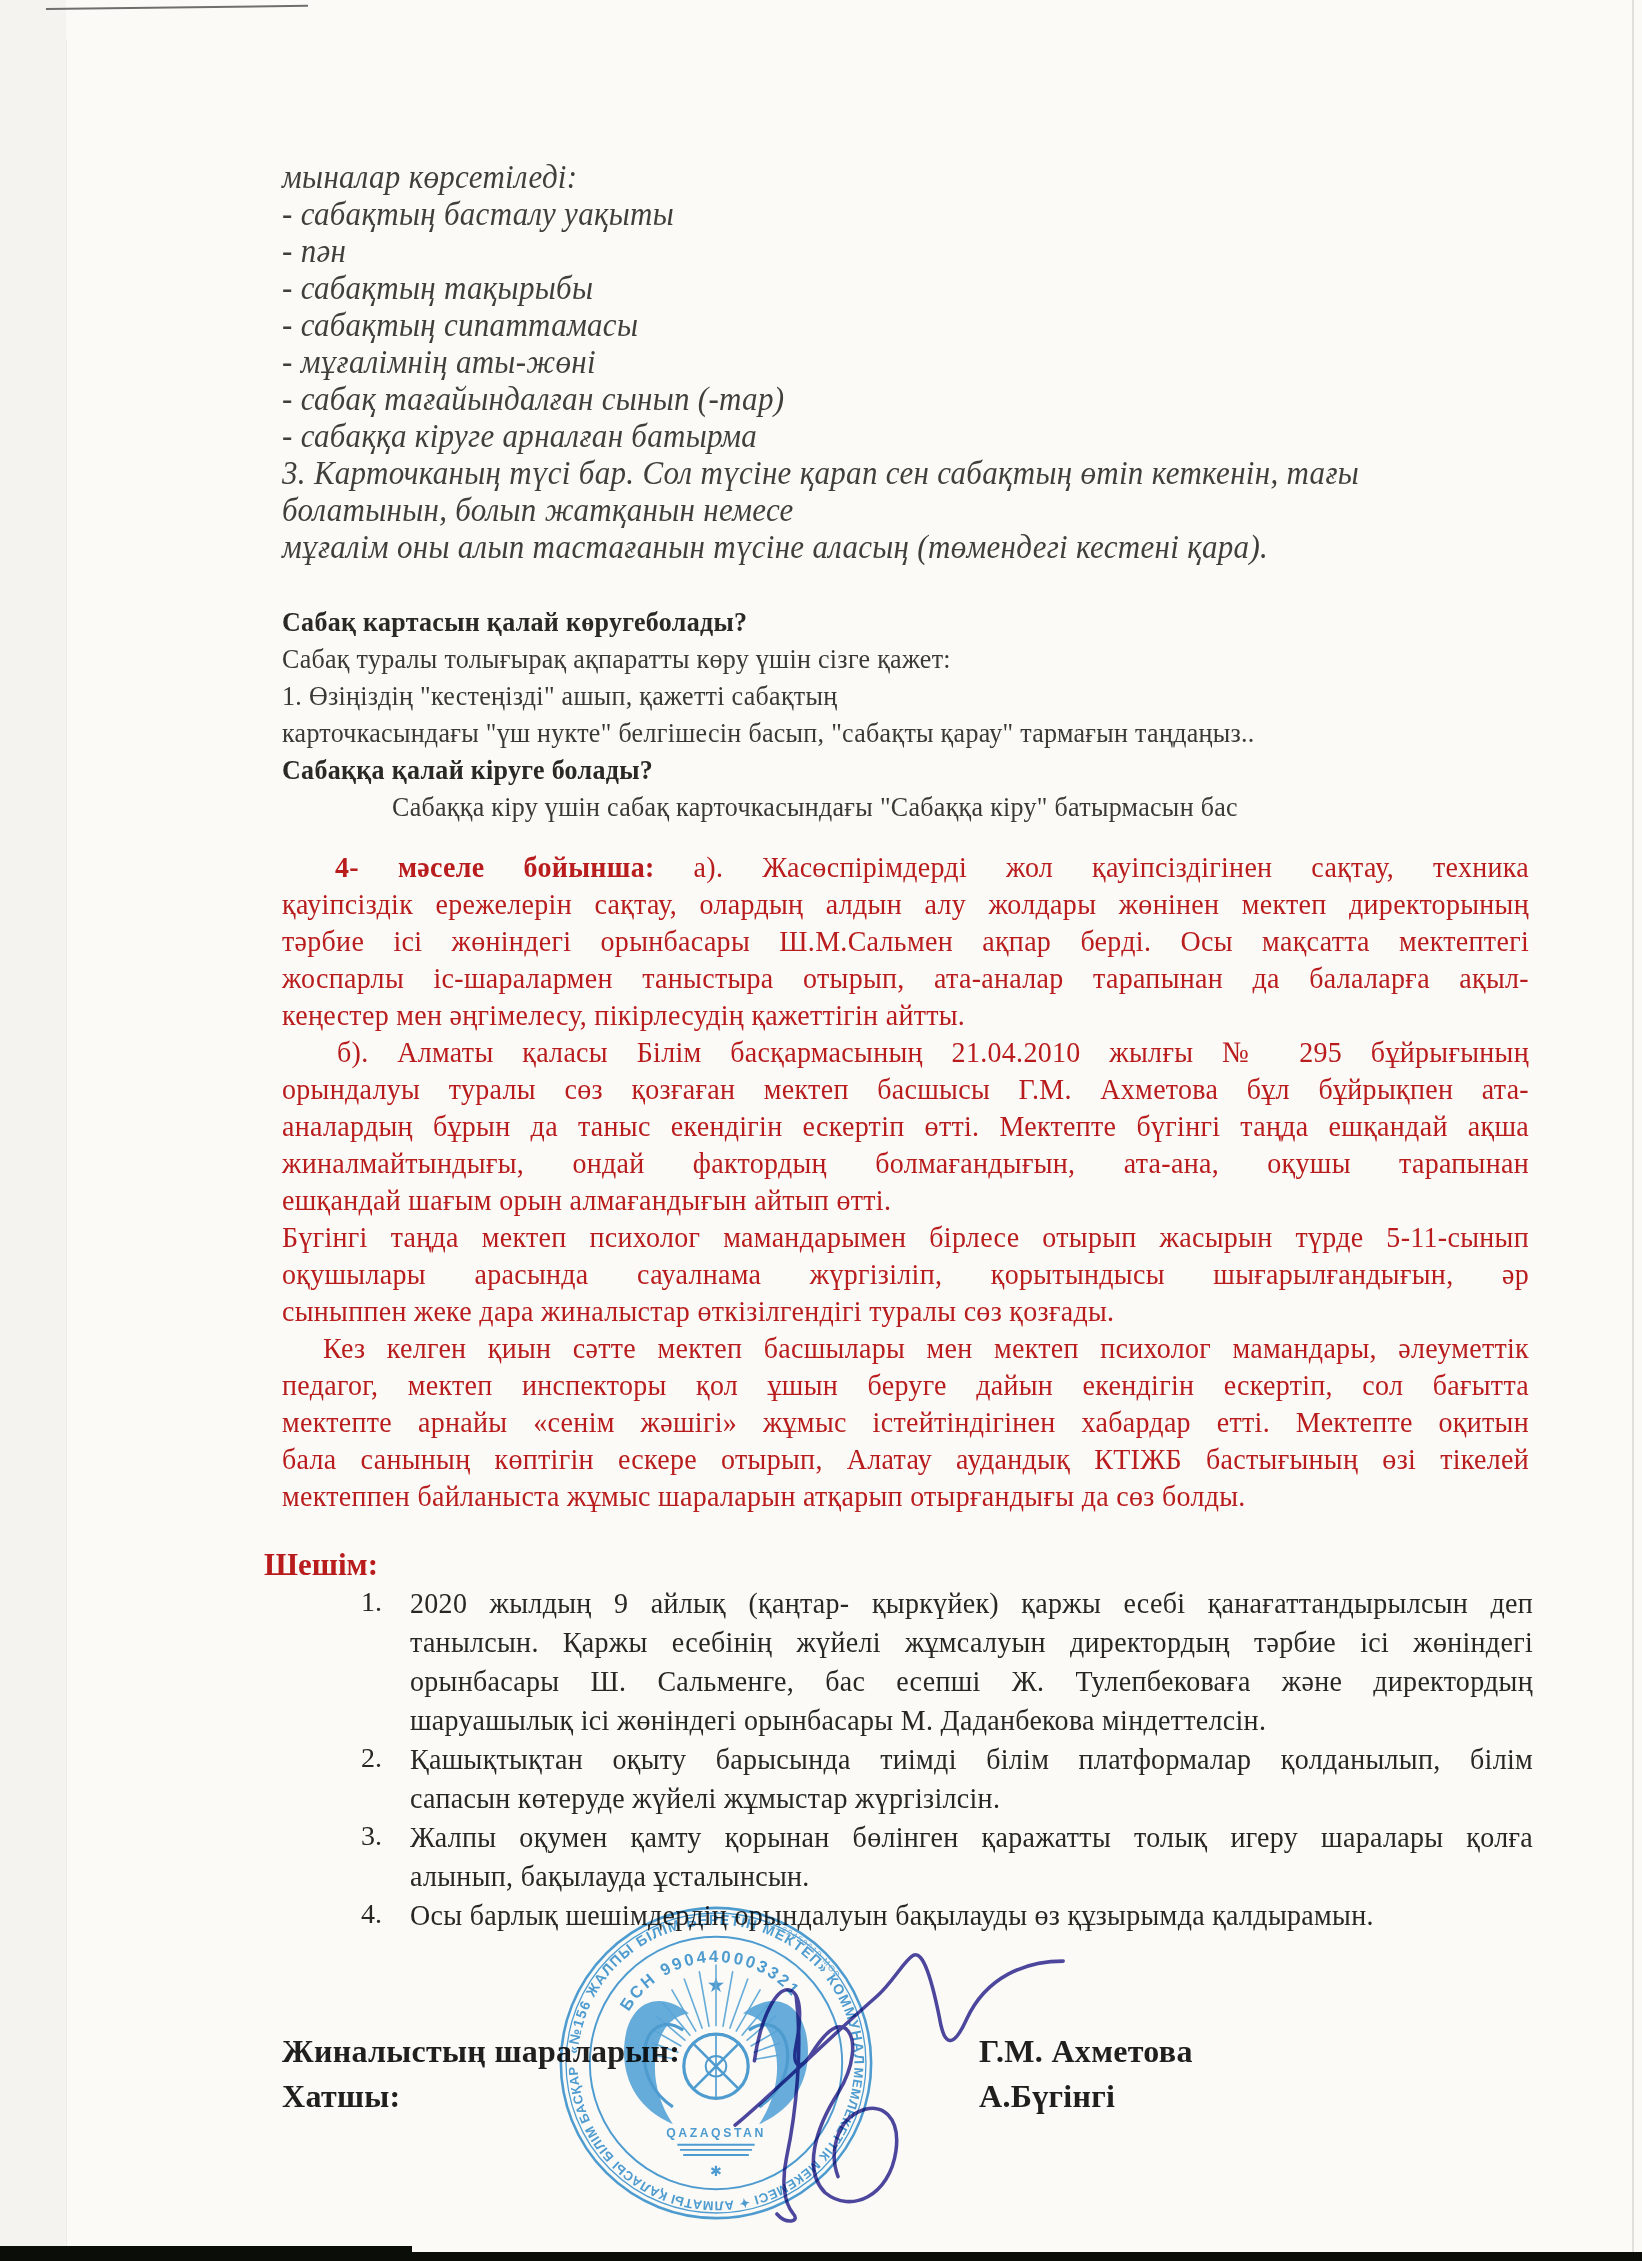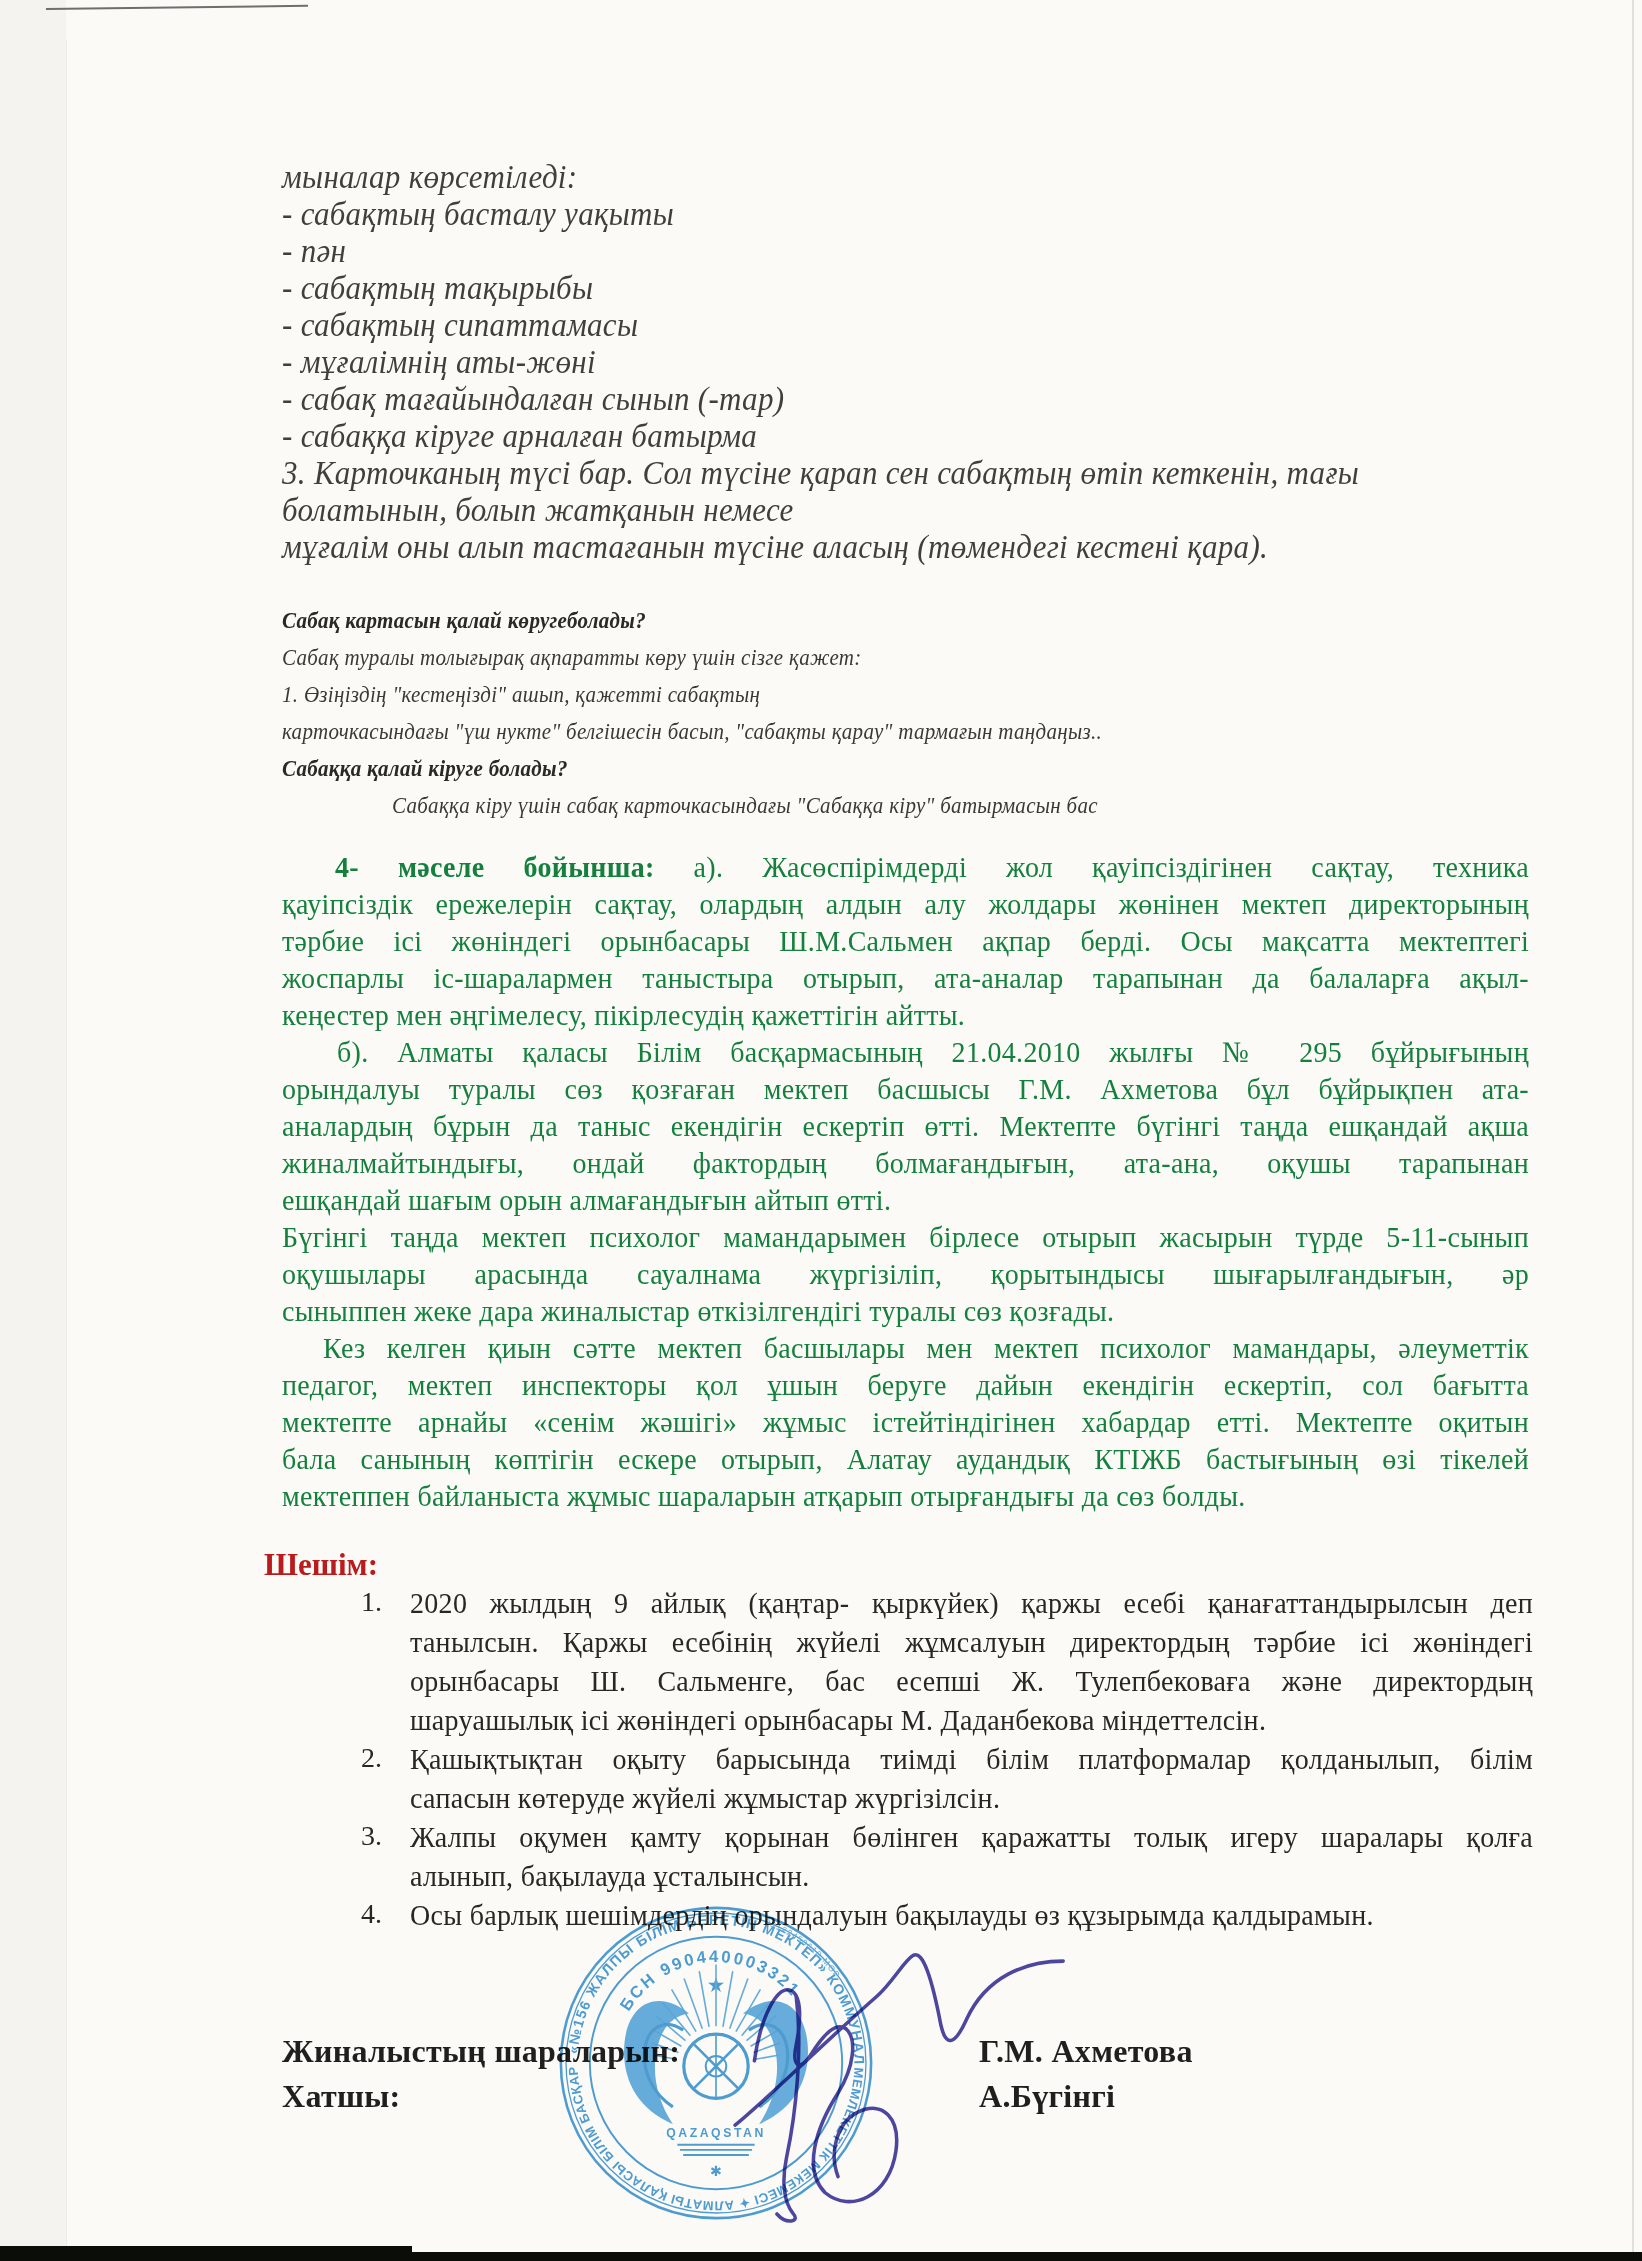--- a/index.html
+++ b/index.html
@@ -5,26 +5,26 @@
   html,body{margin:0;padding:0;background:#888;}
   .page{position:relative;width:1643px;height:2261px;background:#fbfaf7;overflow:hidden;
         font-family:"Liberation Serif","DejaVu Serif",serif;color:#2b2a27;}
   .abs{position:absolute;}
   .line{height:37px;line-height:37px;letter-spacing:0.3px;transform:scaleY(1.06);transform-origin:50% 0;}
   .just{text-align:justify;text-align-last:justify;}
   
   .intro{left:282px;top:157px;width:1247px;font-style:italic;font-size:31px;color:#403f3b;}
   .intro .line{height:37px;line-height:37px;}
   
-  .howto{left:282px;top:602px;width:1247px;font-style:italic;font-size:21px;color:#3a3935;}
+  .howto{left:282px;top:602px;width:1247px;font-size:26px;color:#3a3935;}
   .howto .line{height:37px;line-height:37px;}
   .h-bold{font-weight:bold;color:#2a2925;}
   .ind-enter{padding-left:110px;}
   
-  .bodytext{left:282px;top:847px;width:1247px;font-size:28px;color:#15803d;}
+  .bodytext{left:282px;top:847px;width:1247px;font-size:28px;color:#b91c1c;}
   .ind-a{padding-left:53px;}
   .ind-b{padding-left:55px;}
   .ind-c{padding-left:41px;}
   .lead{font-weight:bold;}
   
   .decision-head{left:264px;top:1547px;font-size:31px;font-weight:bold;color:#b91c1c;}
   .decision{left:410px;top:1582px;width:1123px;font-size:28px;color:#282724;}
   .decision .line{height:39px;line-height:39px;}
   .ditem{position:relative;}
   .dnum{position:absolute;left:-49px;top:0;height:39px;line-height:39px;}

